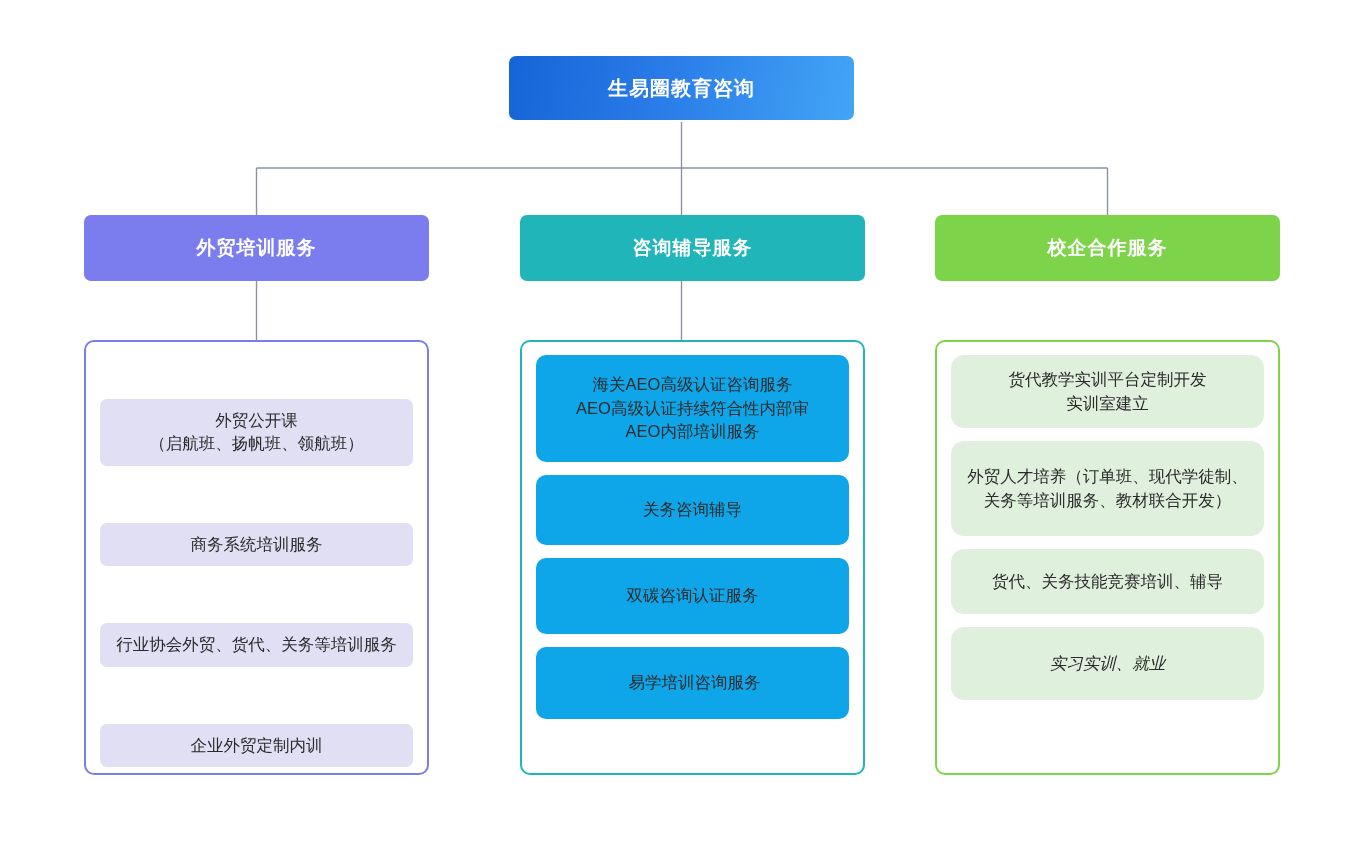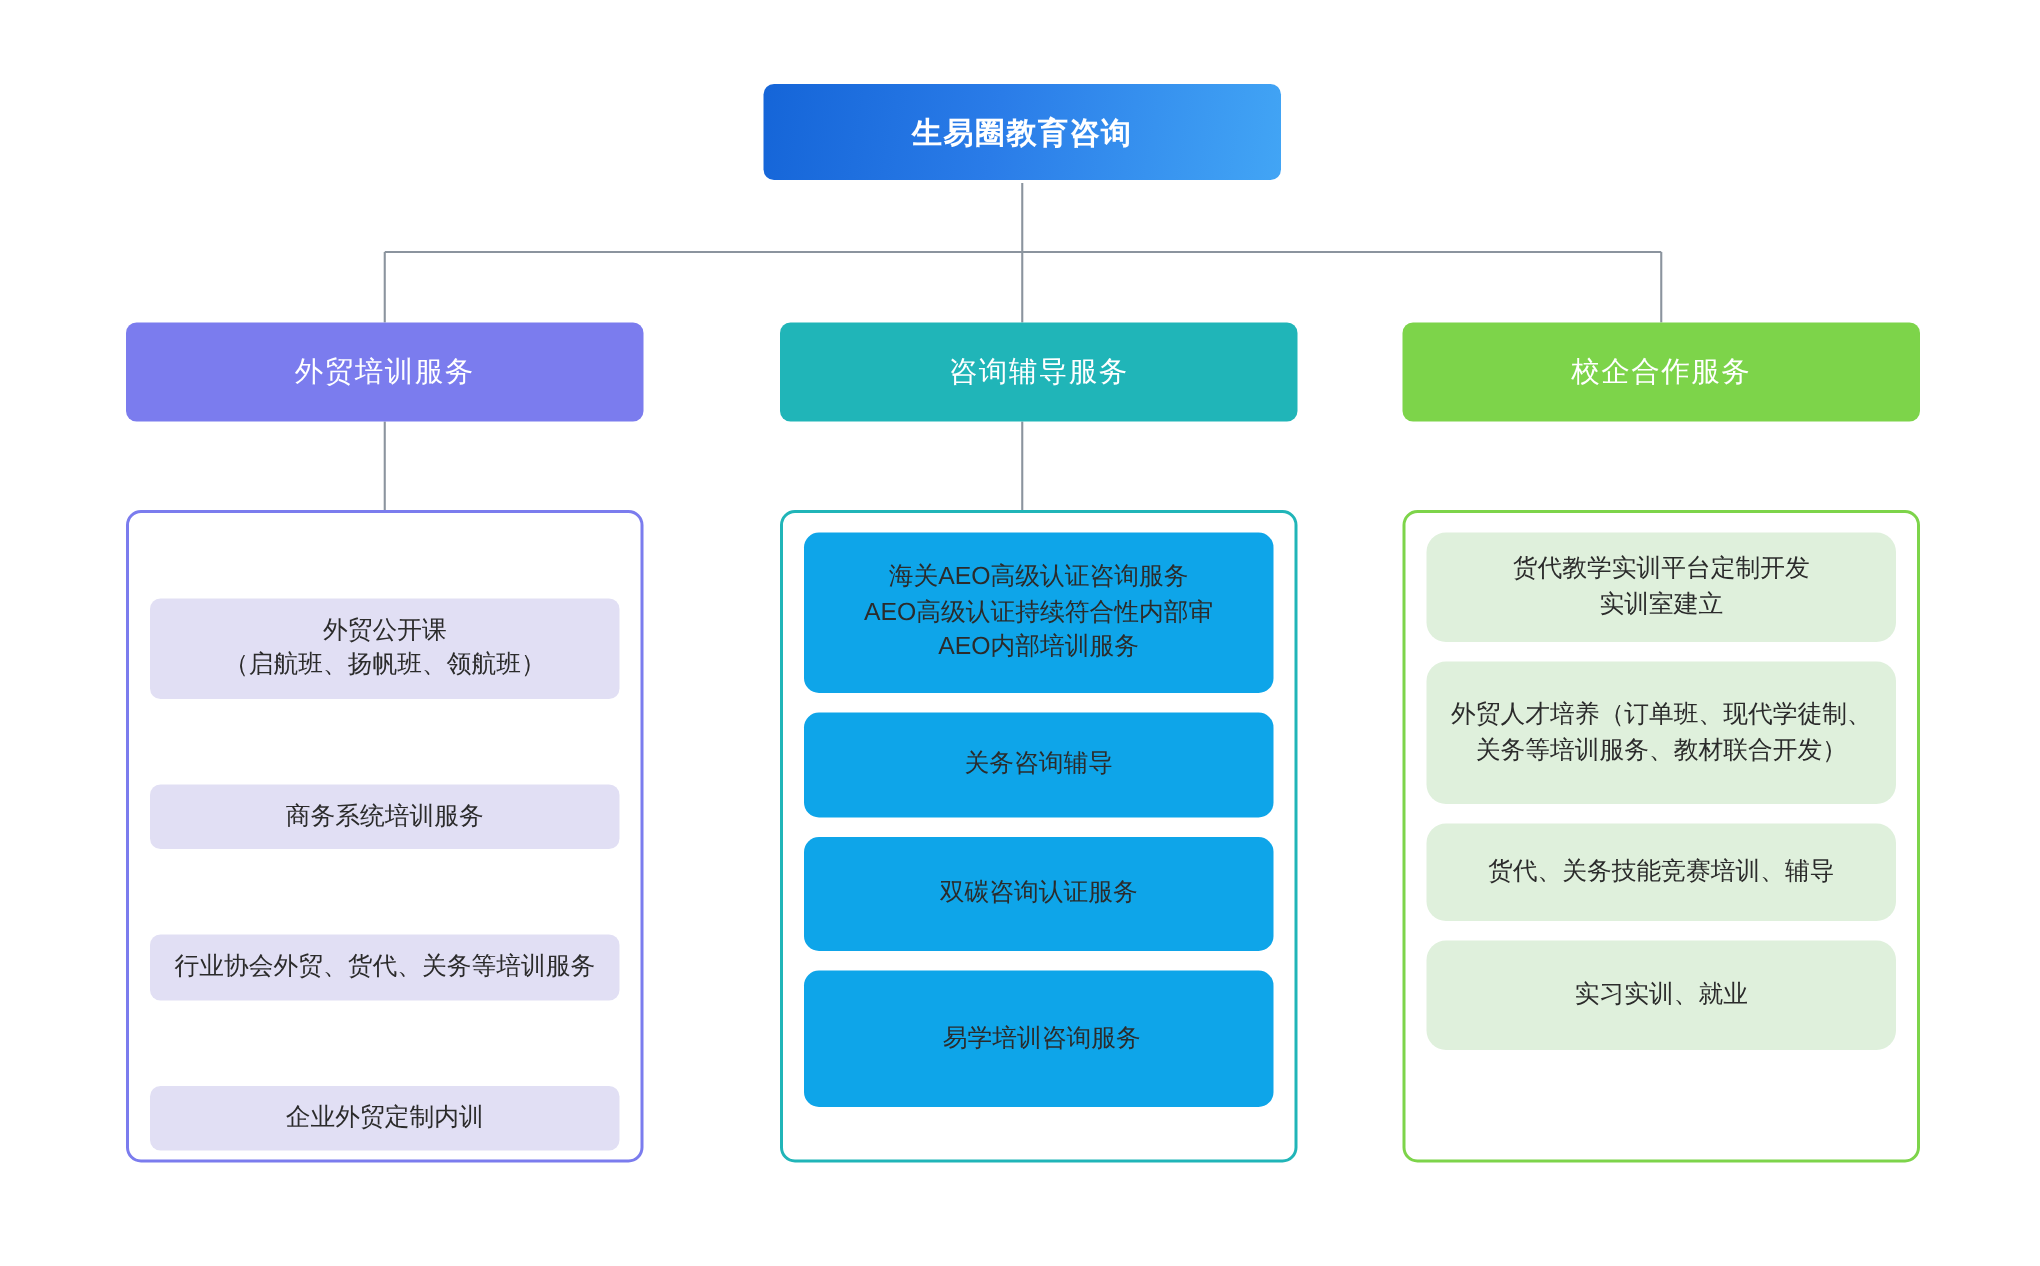--- a/index.html
+++ b/index.html
@@ -58,21 +58,21 @@
   .col-1 { left: 84px; }
   .col-2 { left: 520px; }
   .col-3 { left: 935px; }
 
   .col-header {
     width: 345px;
     height: 66px;
     border-radius: 7px;
     color: #ffffff;
     font-size: 19px;
-    font-weight: normal;
+    font-weight: bold;
     letter-spacing: 1px;
     display: flex;
     align-items: center;
     justify-content: center;
     box-sizing: border-box;
   }
 
   .col-body {
     position: absolute;
     top: 125px;
@@ -121,26 +121,26 @@
 
   
   .c1-0 { height: 84px; }
   .c1-1 { height: 76px; }
   .c1-2 { height: 84px; }
   .c1-3 { height: 76px; }
 
   .c2-0 { height: 107px; }
   .c2-1 { height: 70px; }
   .c2-2 { height: 76px; }
-  .c2-3 { height: 91px; padding-left: 16px; }
+  .c2-3 { height: 72px; padding-left: 16px; }
 
   .c3-0 { height: 73px; }
   .c3-1 { height: 95px; }
   .c3-2 { height: 65px; }
-  .c3-3 { height: 73px; }
+  .c3-3 { height: 73px; font-style: italic; }
 </style>
 </head>
 <body>
 
 <div id="chart">
 
   <svg id="connectors" viewBox="0 0 1360 844" xmlns="http://www.w3.org/2000/svg">
 
     <line x1="681.5" y1="122" x2="681.5" y2="168" stroke="#8b949e" stroke-width="1.4"></line>
 

